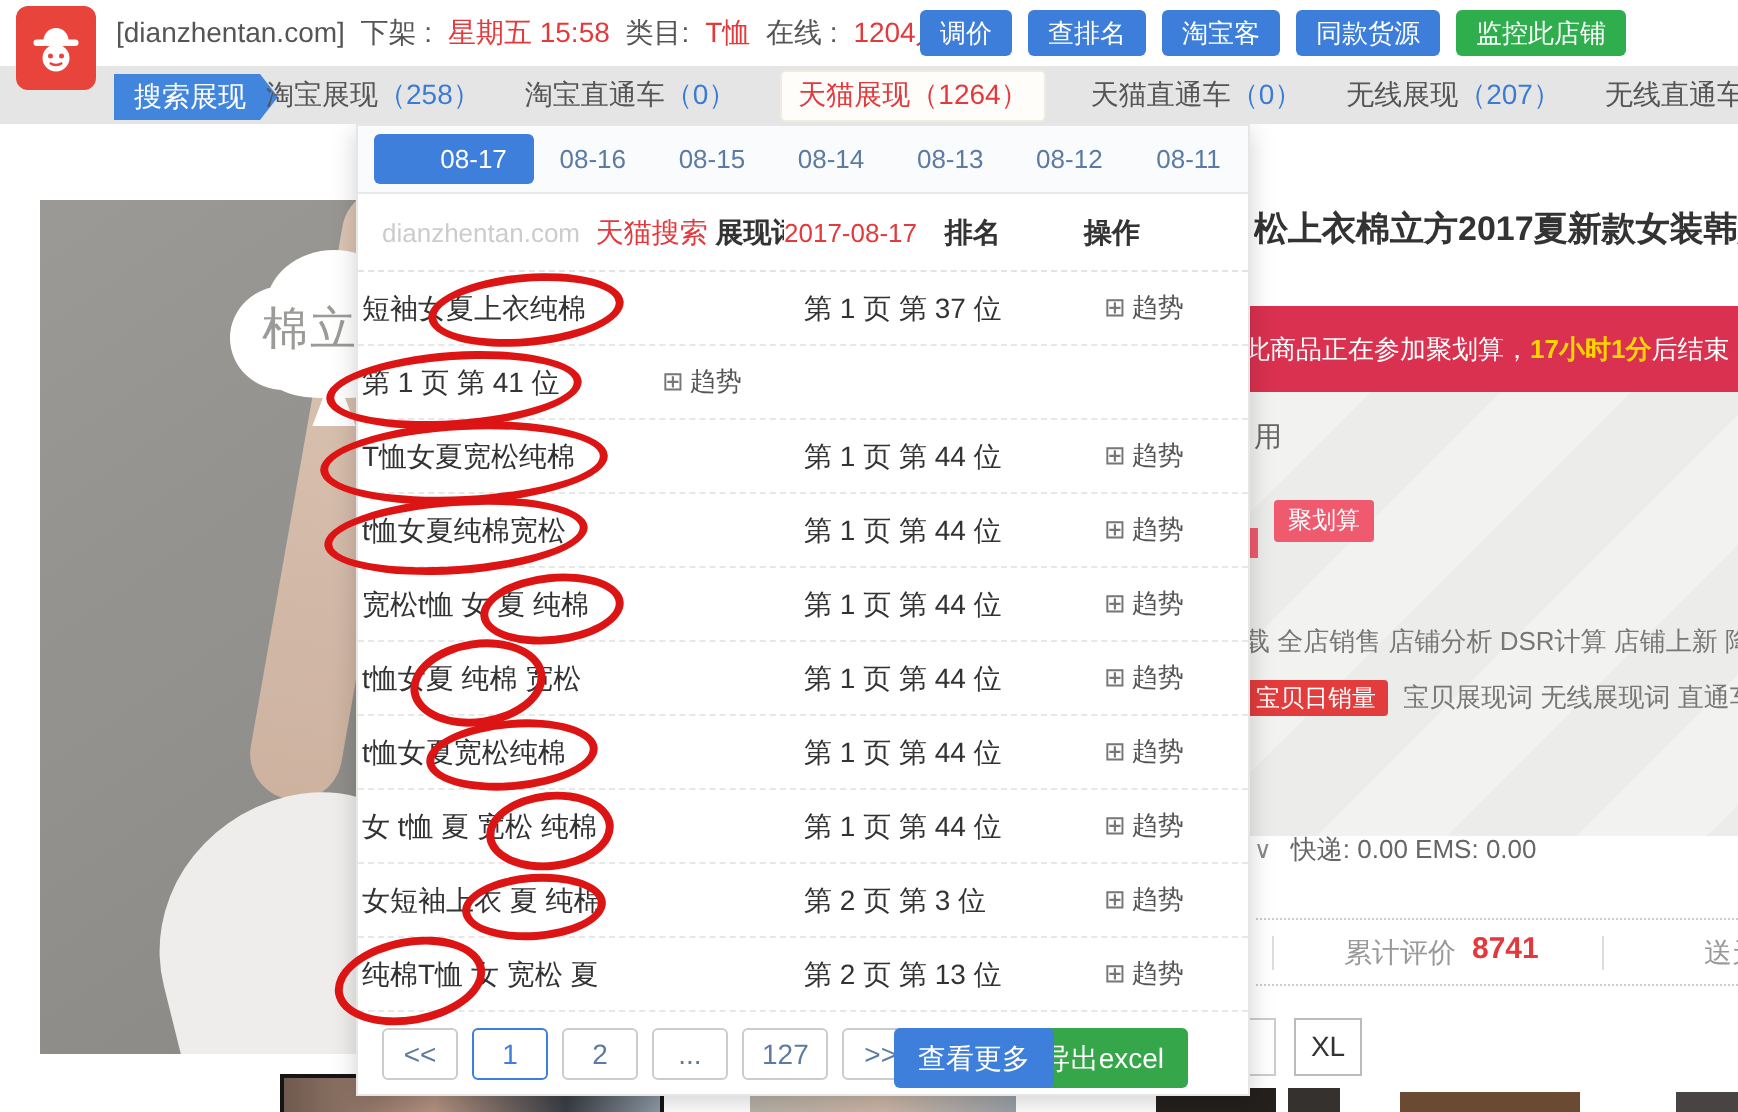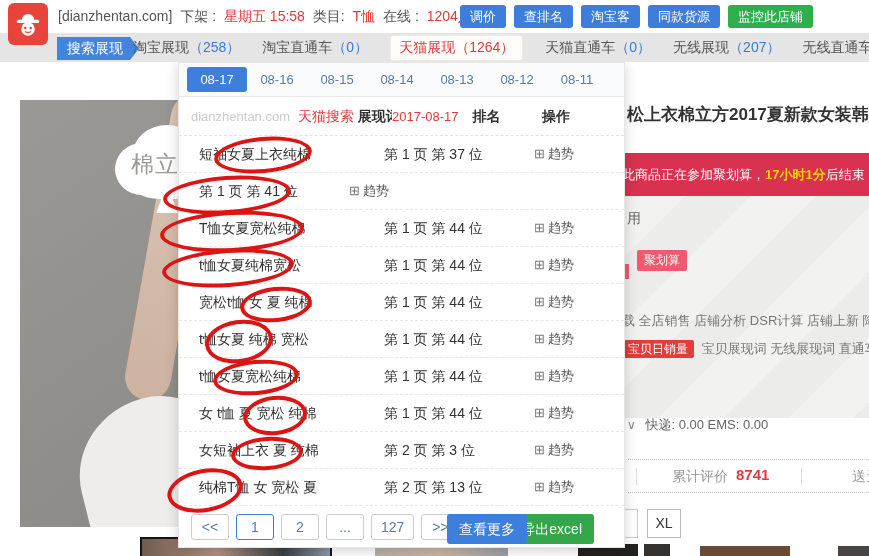--- a/index.html
+++ b/index.html
@@ -44,31 +44,31 @@
   .arm{position:absolute;left:128px;top:-8px;width:46px;height:310px;background:linear-gradient(#dcc5b5,#cdb2a0);
        border-radius:26px;transform:rotate(10deg);}
   .shirt{position:absolute;left:58px;top:298px;width:150px;height:140px;background:#eeedeb;
          border-radius:55% 45% 0 0;transform:rotate(-14deg);}
 
   
   .popup{position:absolute;left:178px;top:62px;width:447px;height:486px;background:#fff;z-index:5;
          border:1px solid #e6e6e6;box-shadow:0 3px 12px rgba(0,0,0,.18);box-sizing:border-box;}
   .date-tabs{height:33px;background:#fafbfc;border-bottom:1px solid #e8e8e8;display:flex;align-items:center;padding-left:8px;}
   .date-tab{width:60px;text-align:center;font-size:13px;color:#5b7ba4;cursor:pointer;padding:5px 0;}
-  .date-tab.active{background:#3e7fdb;color:#fff;border-radius:3px;}
+  .date-tab.active{background:#3e7fdb;color:#fff;border-radius:3px;padding-left:20px;}
   .thead{height:38px;line-height:38px;display:flex;padding:0 12px;border-bottom:1px dashed #e3e3e3;font-size:14px;}
   .thead .kwcol{flex:1;white-space:nowrap;overflow:hidden;}
   .thead .brand{color:#ccc;font-size:13px;margin-right:4px;}
   .thead .channel{color:#e4393c;}
   .thead .ttl{color:#333;font-weight:bold;}
   .thead .rkcol{width:150px;white-space:nowrap;}
   .thead .date{color:#e4393c;margin-right:10px;font-size:13px;}
   .thead .rk{font-weight:bold;}
   .thead .opcol{width:70px;font-weight:bold;}
-  .t-row{height:36px;line-height:36px;display:flex;padding:0 20px;border-bottom:1px dashed #e7e7e7;font-size:14px;}
+  .t-row{height:36px;line-height:36px;display:flex;padding:0 2px;border-bottom:1px dashed #e7e7e7;font-size:14px;}
   .t-kw{flex:1;color:#333;white-space:nowrap;overflow:hidden;}
   .t-rank{width:150px;color:#333;white-space:nowrap;}
   .t-act{width:70px;color:#555;font-size:13px;cursor:pointer;white-space:nowrap;}
   .t-act .tico{margin-right:3px;color:#777;}
   .pagebar{position:relative;height:46px;padding:8px 12px;box-sizing:border-box;}
   .pages{display:flex;gap:7px;}
   .pg{min-width:18px;text-align:center;padding:4px 9px;border:1px solid #ccc;border-radius:3px;color:#5b7ba4;
       font-size:14px;background:#fff;cursor:pointer;}
   .pg.active{border-color:#3e7fdb;color:#3e7fdb;}
   .pop-btn{position:absolute;top:8px;height:30px;line-height:30px;padding:0 12px;border-radius:3px;color:#fff;

